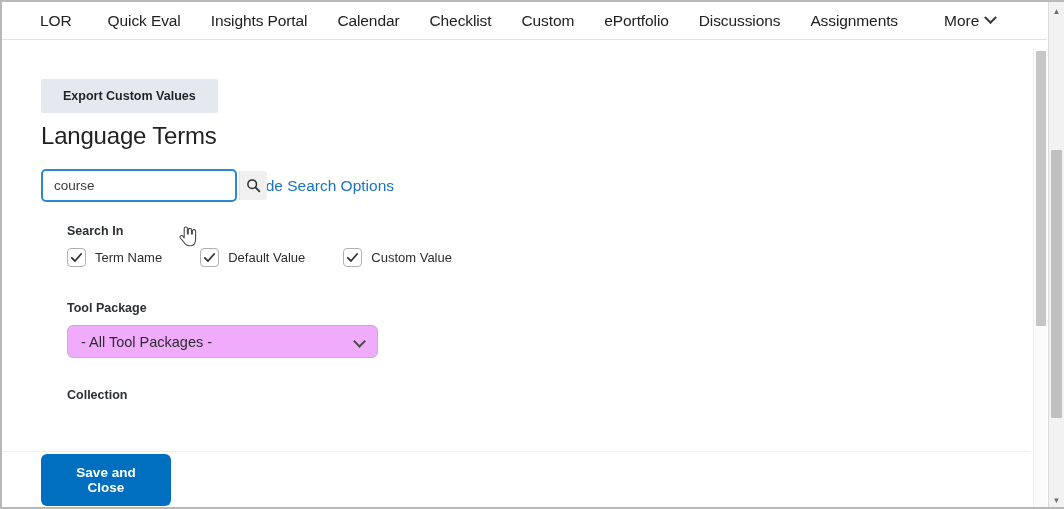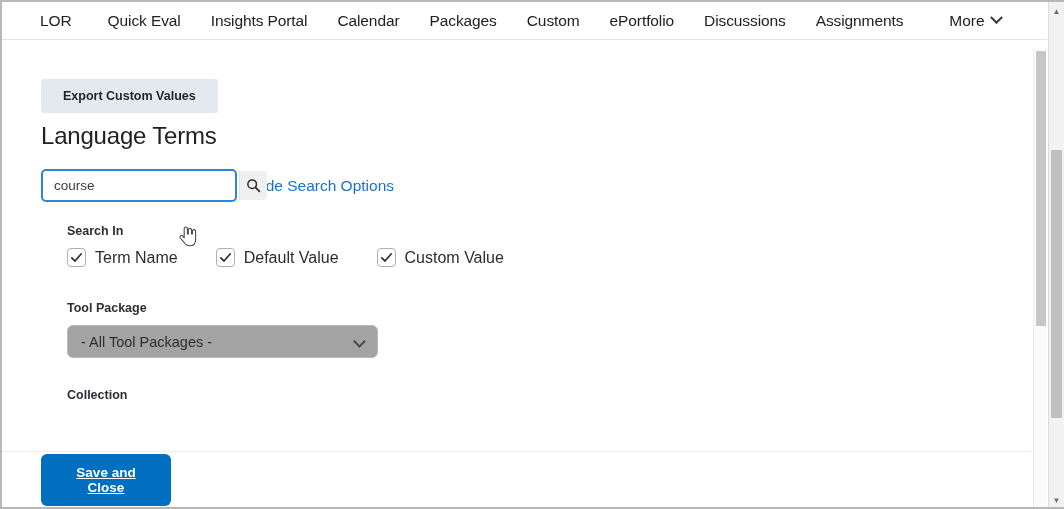--- a/index.html
+++ b/index.html
@@ -297,39 +297,39 @@
     border: 1px solid #b0b0b0;
     border-radius: 4px;
     background: #ffffff;
     display: inline-flex;
     align-items: center;
     justify-content: center;
     flex: 0 0 auto;
   }
   .checkbox svg { display: block; }
   .check-label {
-    font-size: 16px;
+    font-size: 13px;
     color: #2d2d2d;
     white-space: nowrap;
   }
 
   
   .select-group { margin-top: 34px; padding-left: 26px; }
   .select-wrap {
     position: relative;
     width: 311px;
     height: 33px;
     margin-top: 9px;
   }
   .select-box {
     width: 100%;
     height: 100%;
     border: 1px solid #b9b9b9;
     border-radius: 6px;
-    background: #a3a3a3;
+    background: #f0abfc;
     display: flex;
     align-items: center;
     padding: 0 13px;
     font-size: 14.5px;
     color: #2d2d2d;
     cursor: pointer;
   }
   .select-chevron {
     position: absolute;
     right: 14px;
@@ -363,21 +363,20 @@
     z-index: 20;
   }
   .btn {
     border: none;
     border-radius: 6px;
     font-size: 13.5px;
     font-weight: 700;
     cursor: pointer;
     font-family: "Liberation Sans", sans-serif;
     padding: 11px 16px;
-    text-decoration: underline;
   }
   .btn-primary {
     background: #006fbf;
     color: #ffffff;
     width: 130px;
   }
   .btn-secondary {
     background: #e8ebee;
     color: #1f2328;
     width: 78px;
@@ -394,21 +393,21 @@
     <div class="sb-arrow down">▼</div>
   </div>
 
   <div class="page">
 
     <div class="navbar">
       <div class="nav-item">LOR</div>
       <div class="nav-item">Quick Eval</div>
       <div class="nav-item">Insights Portal</div>
       <div class="nav-item">Calendar</div>
-      <div class="nav-item">Packages</div>
+      <div class="nav-item">Checklist</div>
       <div class="nav-item">Custom</div>
       <div class="nav-item">ePortfolio</div>
       <div class="nav-item">Discussions</div>
       <div class="nav-item">Assignments</div>
       <div class="nav-more">
         <span>More</span>
         <span class="chevron-down"></span>
       </div>
     </div>
 

